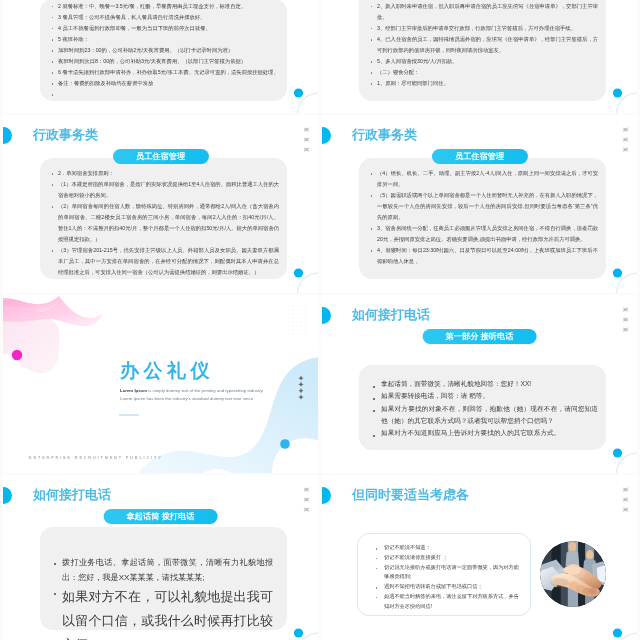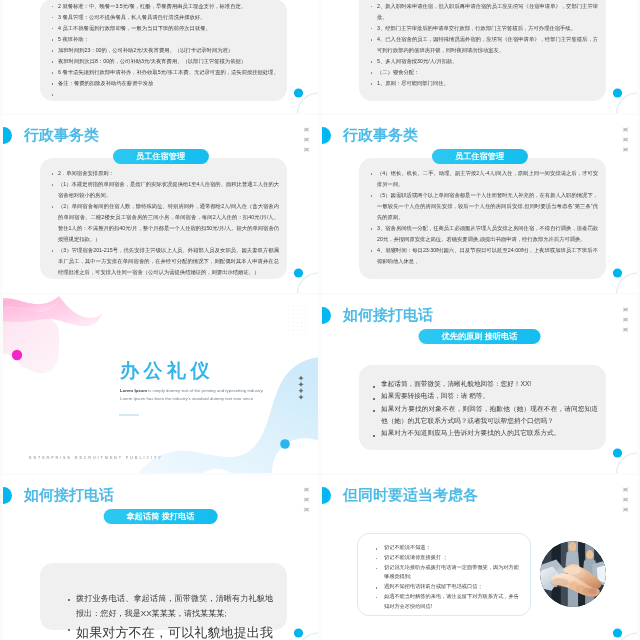--- a/index.html
+++ b/index.html
@@ -7,21 +7,21 @@
        font-family:"Liberation Sans",sans-serif;overflow:hidden;}
 
   .grid{position:absolute;left:0;top:-65px;width:640px;}
   .row{display:flex;margin-bottom:2px;padding:0 3px;}
   .row .slide + .slide{margin-left:4px;}
   .slide{position:relative;width:315px;height:178px;background:#ffffff;overflow:hidden;}
 
   
   .hd{position:absolute;left:0px;top:12px;display:flex;align-items:center;height:16px;}
   .hd .halfdot{width:9px;height:17px;border-radius:0 17px 17px 0;background:#00b8ef;flex:0 0 auto;}
-  .hd .htxt{margin-left:12px;font-size:15px;font-weight:700;color:#4dbbe6;letter-spacing:.0px;
+  .hd .htxt{margin-left:21px;font-size:13px;font-weight:700;color:#4dbbe6;letter-spacing:.0px;
             font-family:"Liberation Sans",sans-serif;}
 
   .marks{position:absolute;left:300px;top:12px;width:7px;height:26px;}
 
   .pill{position:absolute;z-index:5;left:50%;transform:translateX(-50%);top:34px;height:15px;box-sizing:border-box;
         background:linear-gradient(100deg,#2ec8f2 0%,#1ac2f0 60%,#14bdef 100%);color:#fff;border-radius:999px;
         font-size:8.2px;font-weight:700;letter-spacing:0px;padding:0 23.5px;white-space:nowrap;
         display:flex;align-items:center;justify-content:center;}
 
   .panel{position:absolute;left:37px;top:43px;right:31px;bottom:14px;background:#f0f0f0;border-radius:13px;
@@ -250,21 +250,21 @@
       <div class="slide">
         <div class="hd">
           <div class="halfdot"></div>
           <div class="htxt">如何接打电话</div>
         </div>
         <div class="marks"><svg width="7" height="26" viewBox="0 0 7 26">
             <path d="M0.4,0 C2,1.6 5,1.6 6.6,0 C5,1.8 5,3.4 6.6,5.2 C5,3.6 2,3.6 0.4,5.2 C2,3.4 2,1.8 0.4,0 Z" fill="#c3c3c3"></path>
             <path d="M0.4,10 C2,11.6 5,11.6 6.6,10 C5,11.8 5,13.4 6.6,15.2 C5,13.6 2,13.6 0.4,15.2 C2,13.4 2,11.8 0.4,10 Z" fill="#c3c3c3"></path>
             <path d="M0.4,20 C2,21.6 5,21.6 6.6,20 C5,21.8 5,23.4 6.6,25.2 C5,23.6 2,23.6 0.4,25.2 C2,23.4 2,21.8 0.4,20 Z" fill="#c3c3c3"></path>
           </svg></div>
-        <div class="pill">优先的原则  接听电话</div>
+        <div class="pill">第一部分  接听电话</div>
         <div class="panel" style="top: 70px; bottom: 23px; padding-top: 13px; padding-left: 10px;">
           <ul>
             <li class=" big" style="font-size: 6.65px; line-height: 1.85;">拿起话筒，面带微笑，清晰礼貌地回答：您好！XX!</li>
             <li class=" big" style="font-size: 6.65px; line-height: 1.85;">如果需要转接电话，回答：请 稍等。</li>
             <li class=" big" style="font-size: 6.65px; line-height: 1.85;">如果对方要找的对象不在，则回答，抱歉他（她）现在不在，请问您知道他（她）的其它联系方式吗？或者我可以帮您捎个口信吗？</li>
             <li class=" big" style="font-size: 6.65px; line-height: 1.85;">如果对方不知道则应马上告诉对方要找的人的其它联系方式。</li>
           </ul>
         </div>
         <div class="deco">
           <svg width="40" height="40" viewBox="0 0 40 40">
@@ -279,21 +279,21 @@
         <div class="hd">
           <div class="halfdot"></div>
           <div class="htxt">如何接打电话</div>
         </div>
         <div class="marks"><svg width="7" height="26" viewBox="0 0 7 26">
             <path d="M0.4,0 C2,1.6 5,1.6 6.6,0 C5,1.8 5,3.4 6.6,5.2 C5,3.6 2,3.6 0.4,5.2 C2,3.4 2,1.8 0.4,0 Z" fill="#c3c3c3"></path>
             <path d="M0.4,10 C2,11.6 5,11.6 6.6,10 C5,11.8 5,13.4 6.6,15.2 C5,13.6 2,13.6 0.4,15.2 C2,13.4 2,11.8 0.4,10 Z" fill="#c3c3c3"></path>
             <path d="M0.4,20 C2,21.6 5,21.6 6.6,20 C5,21.8 5,23.4 6.6,25.2 C5,23.6 2,23.6 0.4,25.2 C2,23.4 2,21.8 0.4,20 Z" fill="#c3c3c3"></path>
           </svg></div>
         <div class="pill">拿起话筒  拨打电话</div>
-        <div class="panel" style="top: 52px; bottom: 23px; padding-top: 28px; padding-left: 24px; padding-right: 14px; margin-top: 36px;">
+        <div class="panel" style="top: 52px; bottom: 23px; padding-top: 28px; padding-left: 10px; padding-right: 14px;">
           <ul>
             <li class=" big" style="font-size: 8.1px; line-height: 1.86;">拨打业务电话、拿起话筒，面带微笑，清晰有力礼貌地报出：您好，我是XX某某某，请找某某某;</li>
             <li class=" big" style="font-size: 13px; line-height: 1.86;">如果对方不在，可以礼貌地提出我可以留个口信，或我什么时候再打比较方便?</li>
           </ul>
         </div>
         <div class="deco">
           <svg width="40" height="40" viewBox="0 0 40 40">
             <circle cx="39.5" cy="40" r="21" fill="none" stroke="#d6ecf7" stroke-width="1.1"></circle>
             <circle cx="19.5" cy="19" r="4.6" fill="#00b5ee"></circle>
           </svg>

